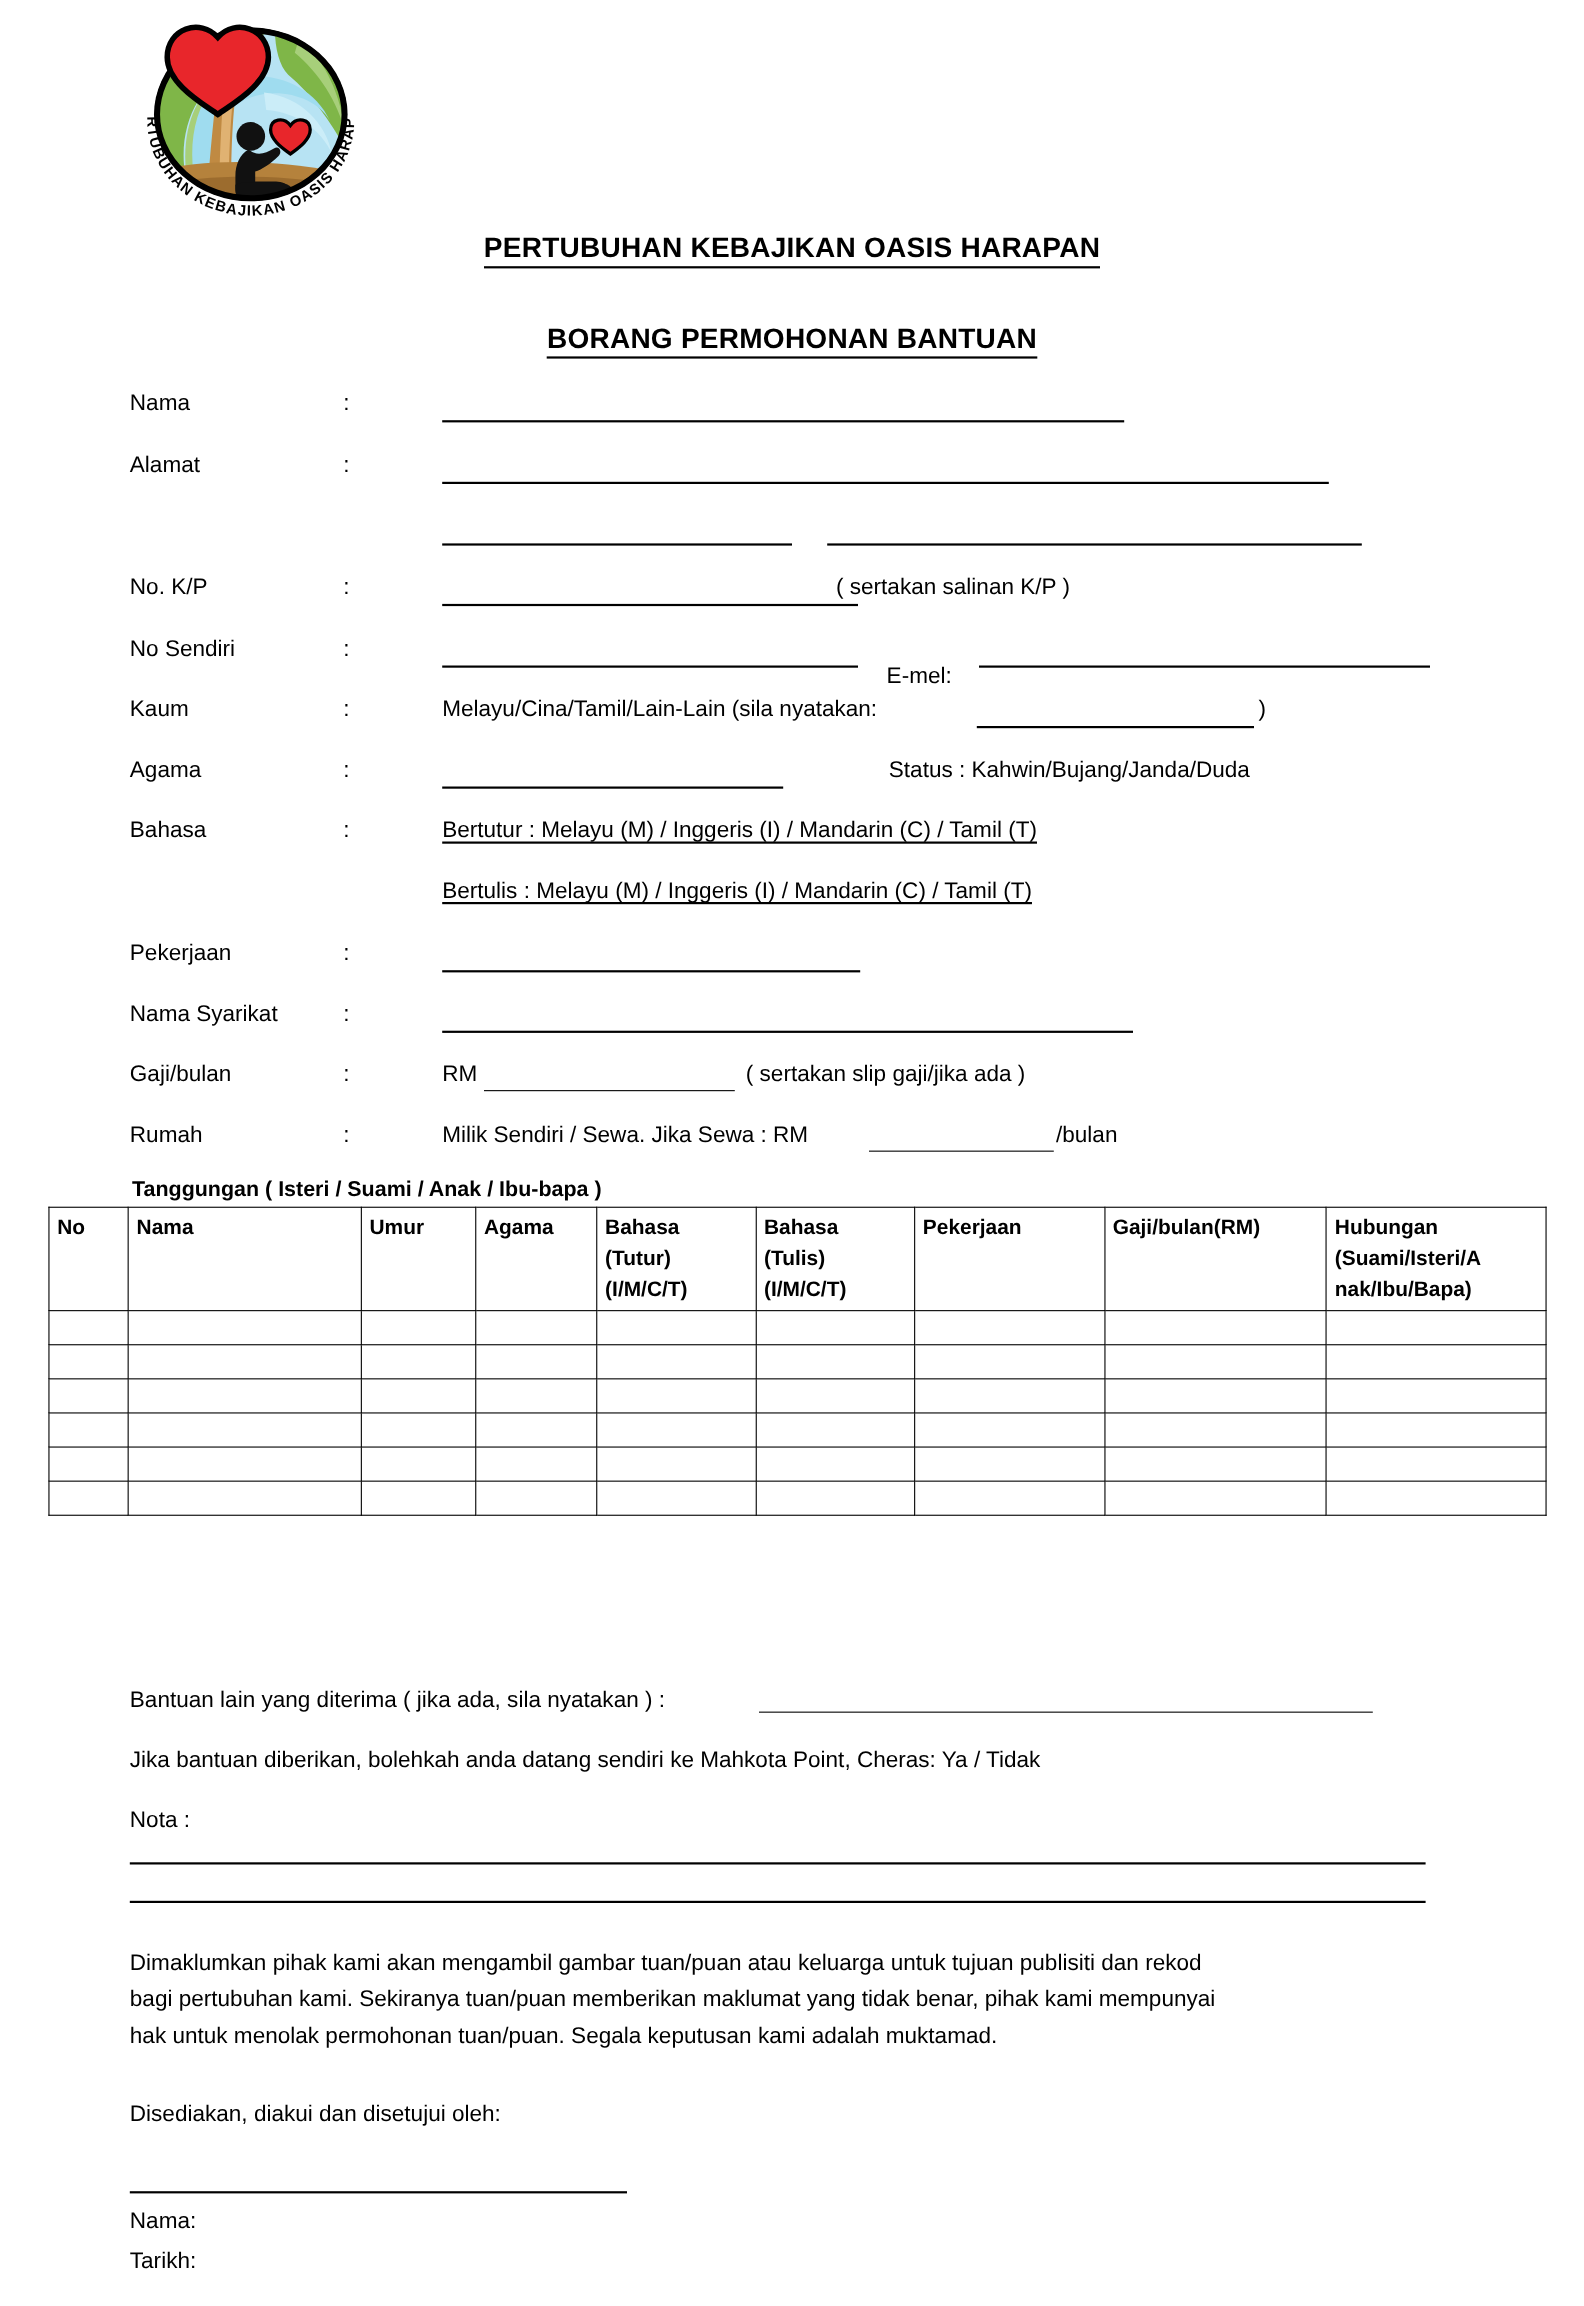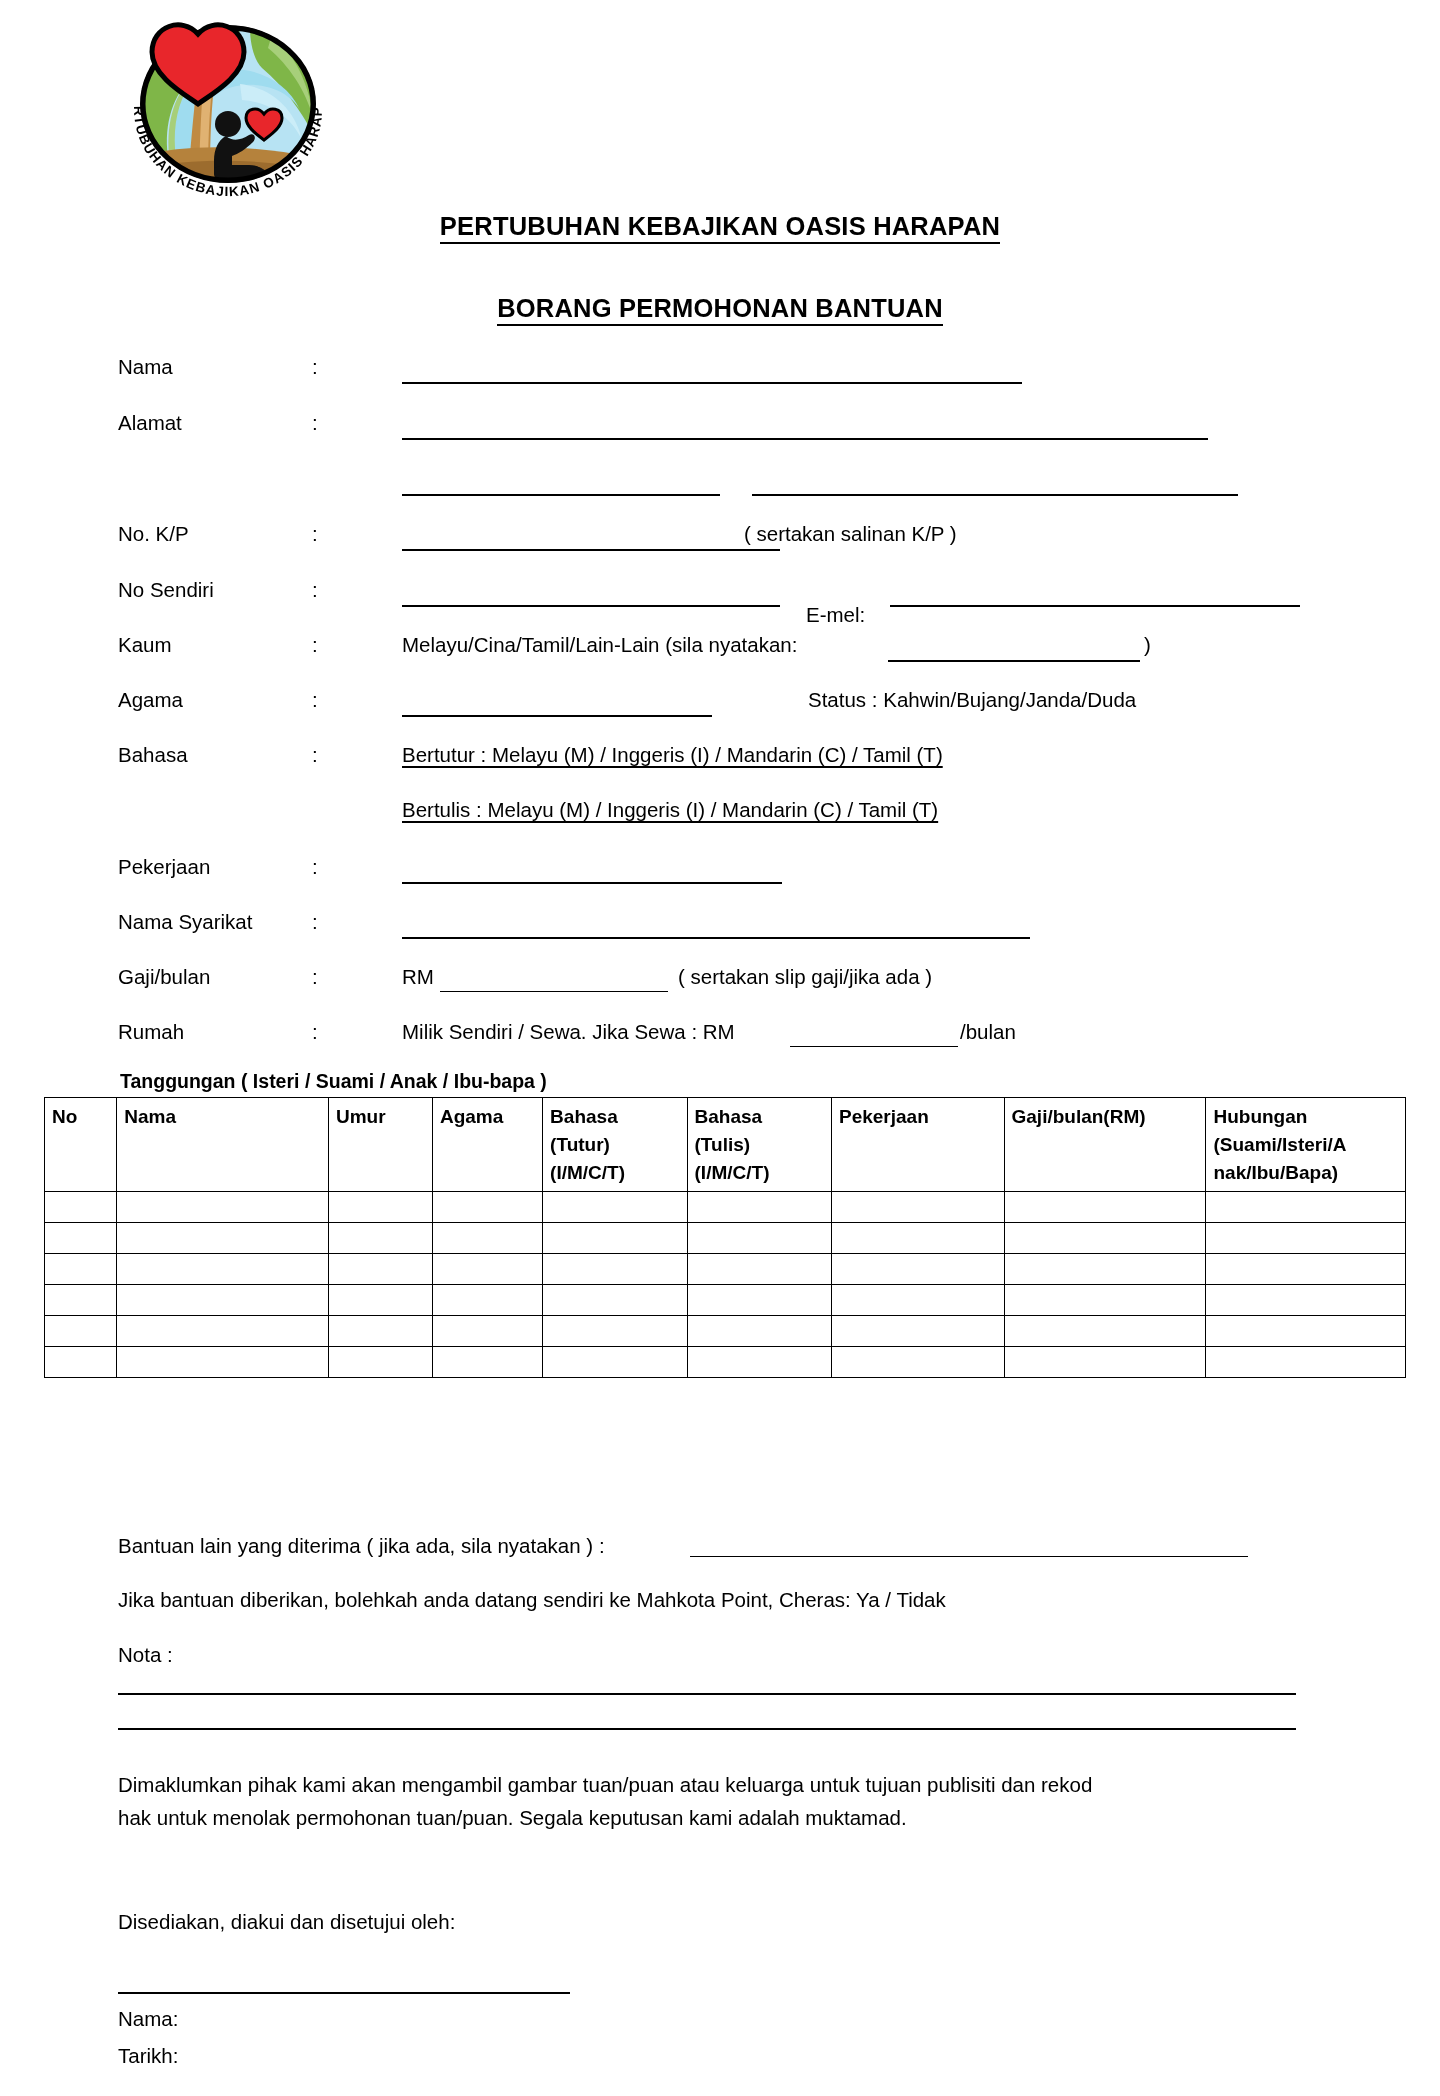--- a/index.html
+++ b/index.html
@@ -207,21 +207,21 @@
     <span class="lbl">Alamat</span>
     <span class="colon">:</span>
   </div>
   <div class="rule" style="left:402px; top:438px; width:806px;"></div>
   <div class="rule" style="left:402px; top:494px; width:318px;"></div>
   <div class="rule" style="left:752px; top:494px; width:486px;"></div>
 
   <div class="field" style="top:522px;left:0;width:1440px;">
     <span class="lbl">No. K/P</span>
     <span class="colon">:</span>
-    <span class="val" style="left:744px;text-align:center;">( sertakan salinan K/P )</span>
+    <span class="val" style="left:760px;text-align:center;">( sertakan salinan K/P )</span>
   </div>
   <div class="rule" style="left:402px; top:549px; width:378px;"></div>
 
   <div class="field" style="top:578px;left:0;width:1440px;">
     <span class="lbl">No Sendiri</span>
     <span class="colon">:</span>
     <span class="val" style="left:806px;margin-top:25px;">E-mel:</span>
   </div>
   <div class="rule" style="left:402px; top:605px; width:378px;"></div>
   <div class="rule" style="left:890px; top:605px; width:410px;"></div>
@@ -380,20 +380,21 @@
   <div class="rule-thin" style="left:690px; top:1556px; width:558px;"></div>
 
   <div class="para para-nowrap" style="left:118px; top:1583px;">Jika bantuan diberikan, bolehkah anda datang sendiri ke Mahkota Point, Cheras: Ya / Tidak</div>
 
   <div class="para para-nowrap" style="left:118px; top:1638px;">Nota :</div>
   <div class="rule" style="left:118px; top:1693px; width:1178px;"></div>
   <div class="rule" style="left:118px; top:1728px; width:1178px;"></div>
 
   <div class="para" style="left:118px; top:1768px; width:1186px;">
     <div>Dimaklumkan pihak kami akan mengambil gambar tuan/puan atau keluarga untuk tujuan publisiti dan rekod</div>
+    <div>bagi pertubuhan kami. Sekiranya tuan/puan memberikan maklumat yang tidak benar, pihak kami mempunyai</div>
     <div>hak untuk menolak permohonan tuan/puan. Segala keputusan kami adalah muktamad.</div>
   </div>
 
   <div class="para para-nowrap" style="left:118px; top:1905px;">Disediakan, diakui dan disetujui oleh:</div>
 
   <div class="sig-rule" style="left:118px; top:1992px; width:452px;"></div>
   <div class="para para-nowrap" style="left:118px; top:2002px;">Nama:</div>
   <div class="para para-nowrap" style="left:118px; top:2039px;">Tarikh:</div>
 
 </div>

